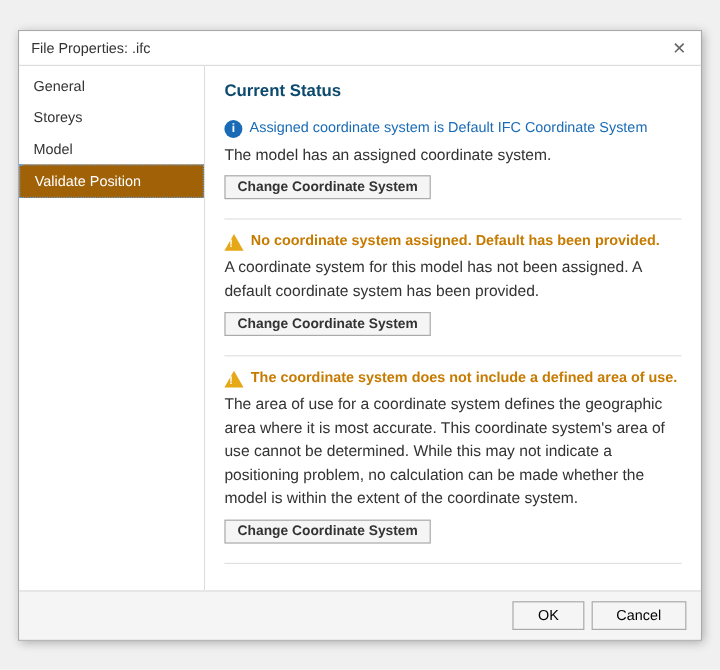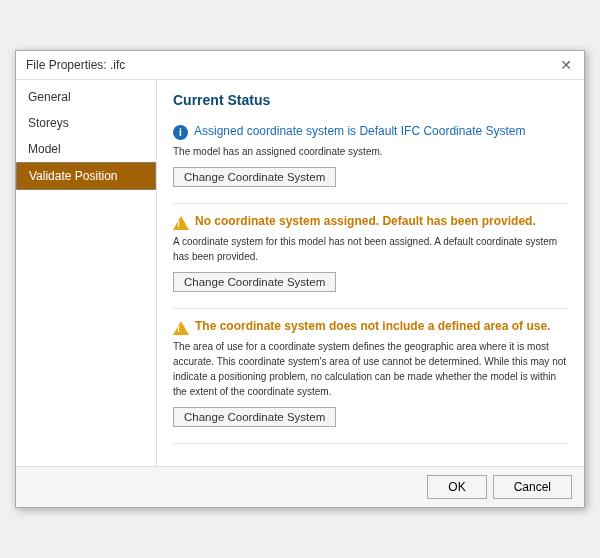--- a/index.html
+++ b/index.html
@@ -46,21 +46,21 @@
       align-items: center;
       justify-content: center;
       padding: 0;
     }
     .main-content {
       display: flex;
       flex: 1;
       min-height: 0;
     }
     .sidebar {
-      width: 141px;
+      width: 155px;
       background: #fff;
       border-right: 1px solid #ddd;
       padding: 4px 0;
     }
     .sidebar-item {
       padding: 6px 12px;
       cursor: pointer;
       font-size: 12px;
       color: #333;
     }
@@ -94,34 +94,35 @@
       color: #1a6bb5;
       font-size: 12px;
       font-weight: 500;
     }
     .status-title-orange {
       color: #c67b00;
       font-size: 12px;
       font-weight: 700;
     }
     .status-desc {
-      font-size: 10px;
+      font-size: 13px;
       color: #333;
       line-height: 1.5;
       margin-bottom: 8px;
       margin-left: 0;
     }
     .action-btn {
       padding: 3px 10px;
       background: #f5f5f5;
       border: 1px solid #aaa;
       cursor: pointer;
       font-size: 11.5px;
       color: #333;
       margin-bottom: 2px;
+      font-weight: bold;
     }
     .divider {
       border: none;
       border-top: 1px solid #e0e0e0;
       margin: 10px 0;
     }
     .footer {
       display: flex;
       justify-content: flex-end;
       gap: 6px;

